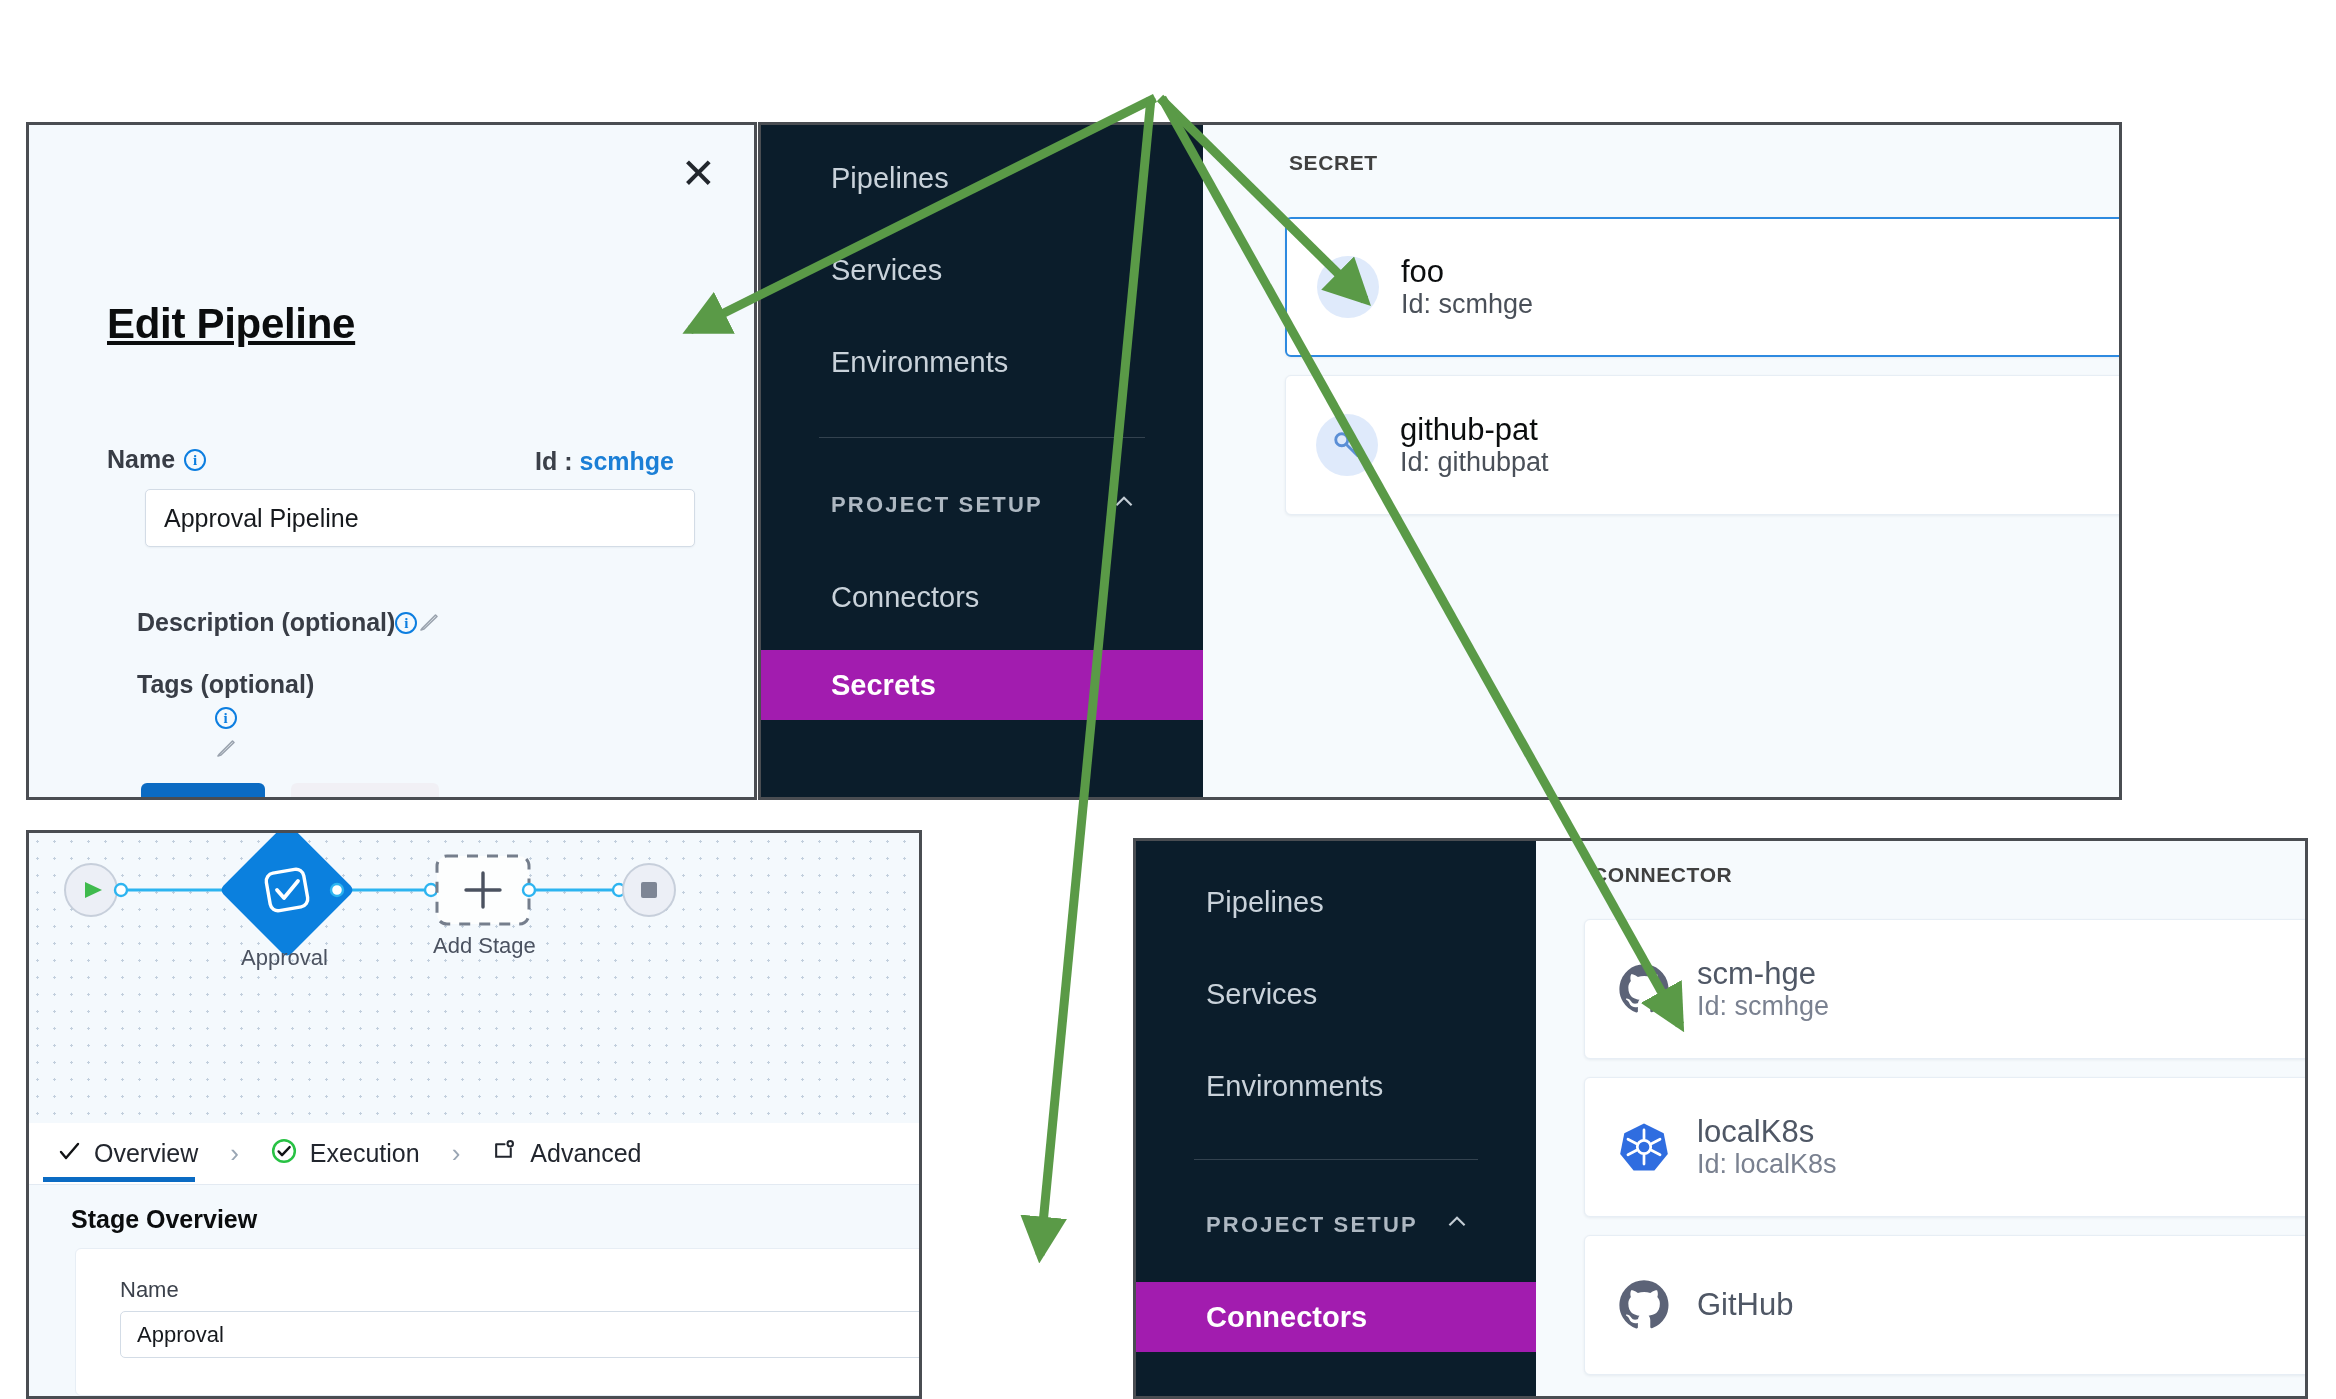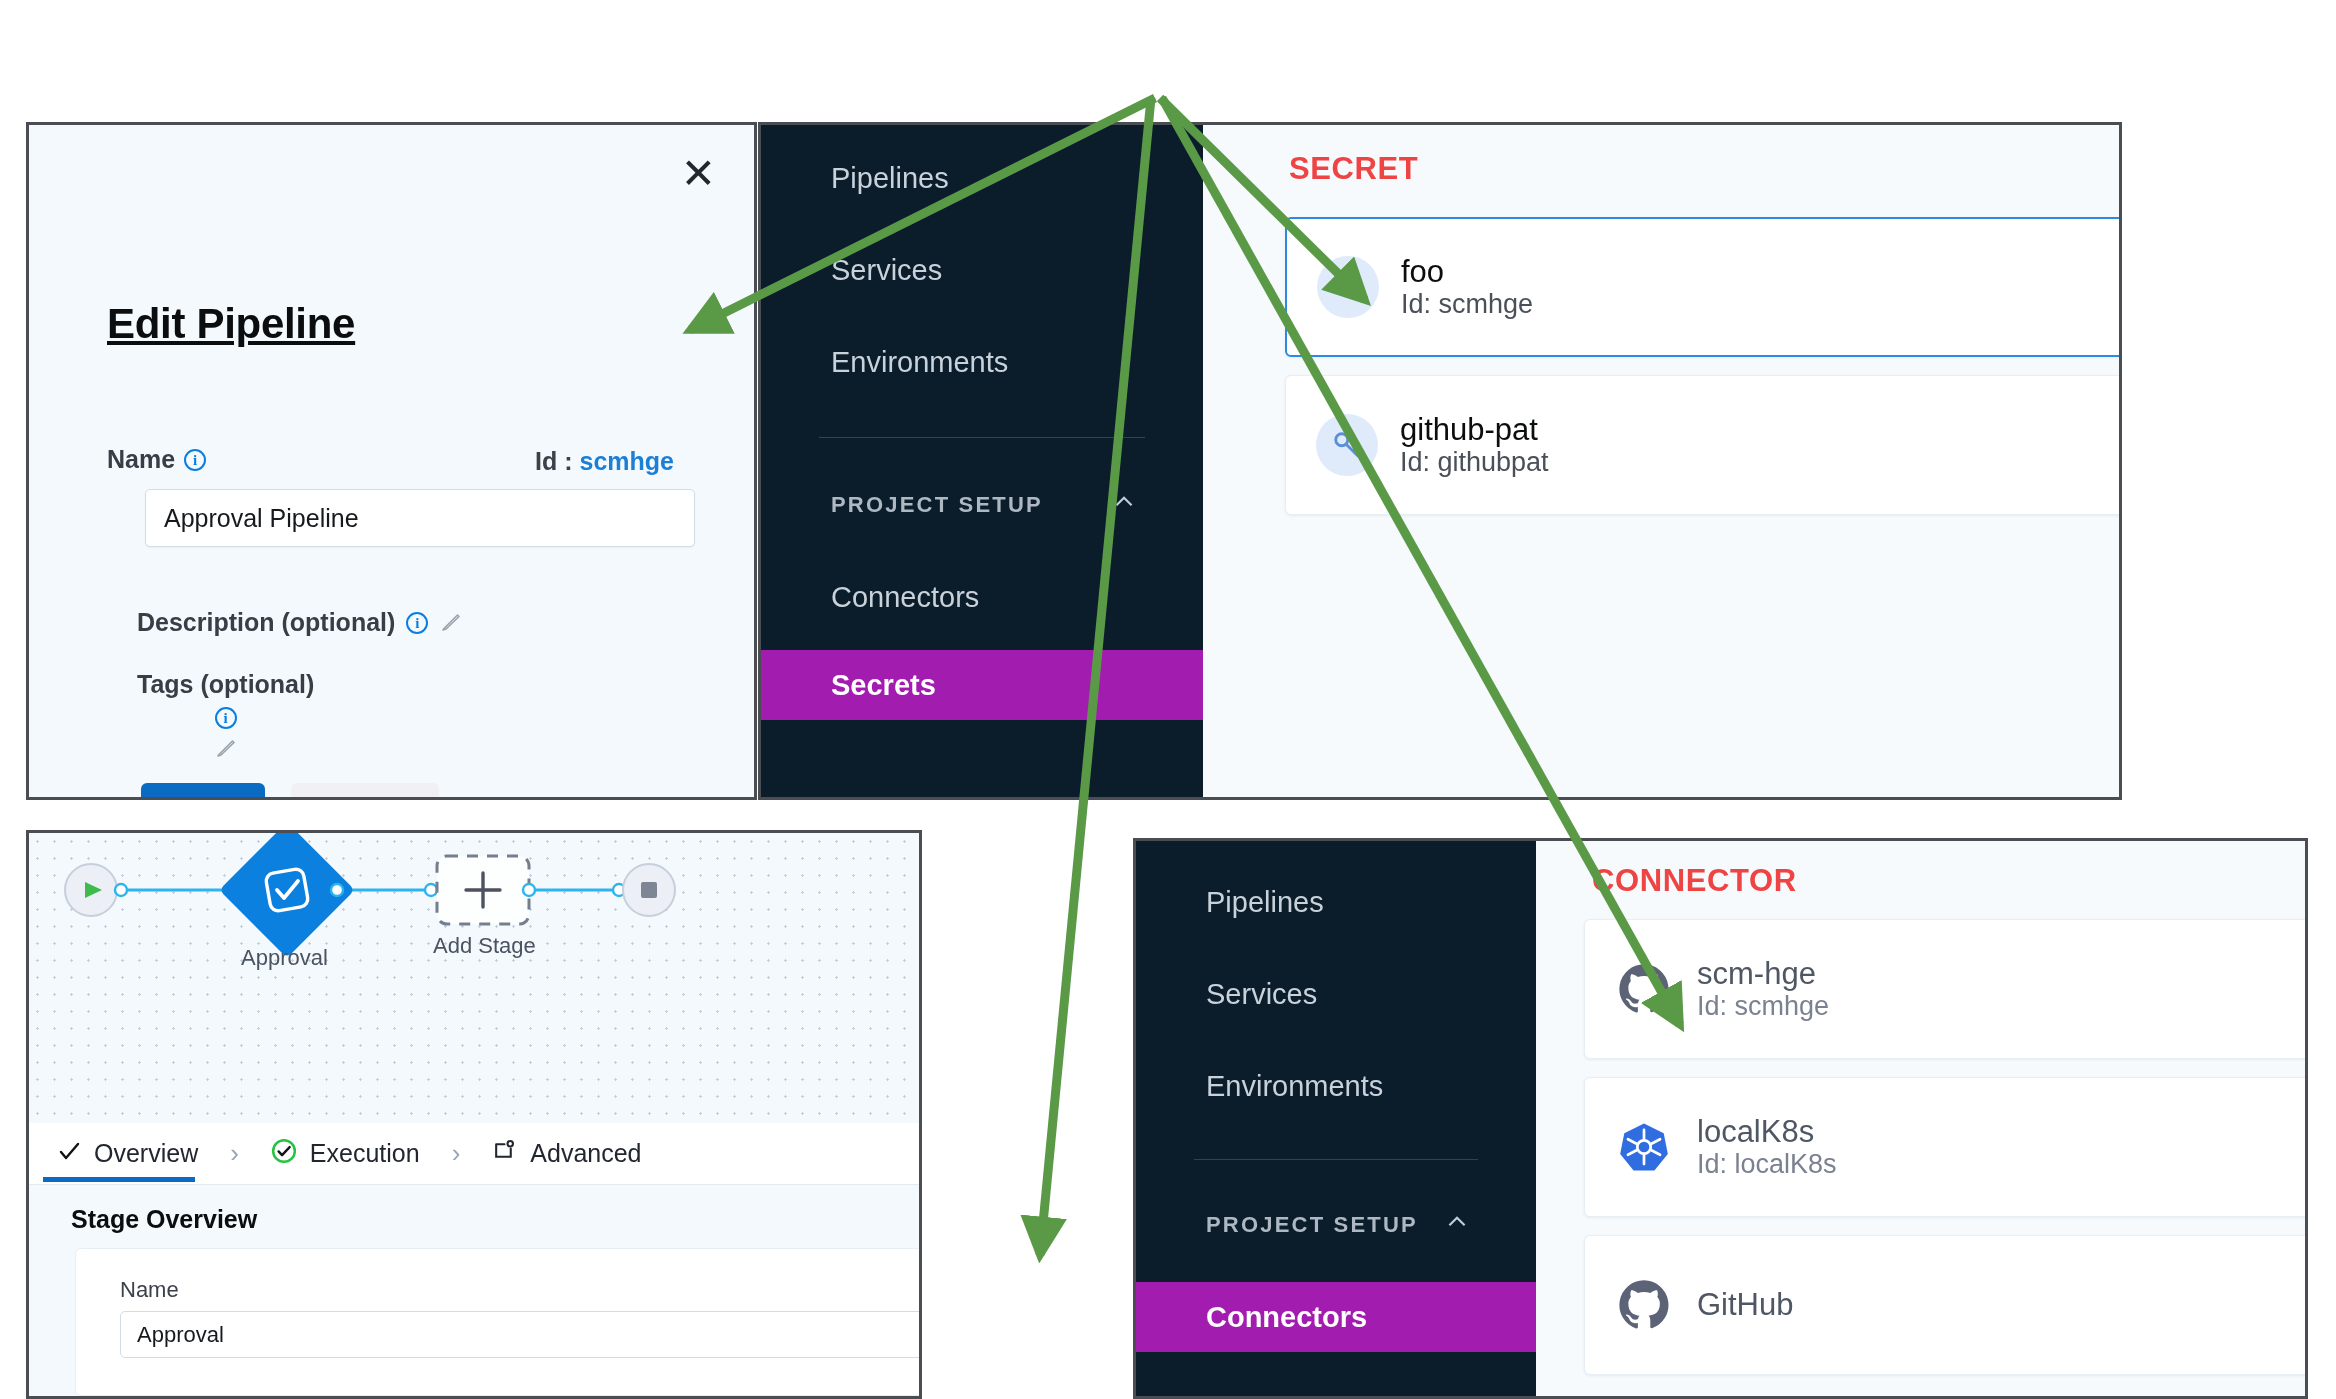--- a/index.html
+++ b/index.html
@@ -46,21 +46,21 @@
   .pencil-ico { display: inline-block; width: 24px; height: 24px; }
   .id-chip { position: absolute; right: 80px; top: 322px; font-size: 25px; color: #3b4049; font-weight: 600; }
   .id-chip b { color: #1b7fd6; font-weight: 600; }
   .name-input {
     position: absolute; left: 116px; top: 364px; width: 550px; height: 58px;
     background: #fff; border: 1.6px solid #d3dce6; border-radius: 5px;
     display: flex; align-items: center; padding-left: 18px;
     font-size: 25px; color: #16191d;
     box-shadow: 0 1px 2px rgba(20,40,70,.05);
   }
-  .row-desc { position: absolute; left: 108px; top: 483px; display: flex; align-items: center; gap: 11px; }
+  .row-desc { position: absolute; left: 108px; top: 483px; display: flex; align-items: center; }
   .row-tags { position: absolute; left: 108px; top: 545px; display: flex; align-items: center; gap: 8px; flex-direction: column; }
   .btn-save {
     position: absolute; left: 112px; top: 658px; width: 124px; height: 62px;
     background: #0b6bc3; color: #fff; border: none; border-radius: 6px;
     font-size: 25px; font-weight: bold; cursor: pointer; font-family: "Liberation Sans", sans-serif;
   }
   .btn-cancel {
     position: absolute; left: 262px; top: 658px; width: 148px; height: 62px;
     background: #f1f0f5; color: #383d46; border: none; border-radius: 6px;
     font-size: 25px; font-weight: bold; cursor: pointer; font-family: "Liberation Sans", sans-serif;
@@ -78,21 +78,21 @@
   .nav-section {
     display: flex; align-items: center; justify-content: space-between;
     color: #aeb8c2; font-size: 22px; font-weight: 600; letter-spacing: 2.2px;
     padding: 0 66px 0 70px; height: 62px; cursor: pointer;
   }
   .chev { font-size: 24px; color: #c3ccd4; }
 
   
   .list-col { position: absolute; top: 0; background: #f6fafd; }
   .list-head {
-    font-size: 31px; font-weight: bold; color: #ef4444; letter-spacing: .6px;
+    font-size: 21px; font-weight: bold; color: #404040; letter-spacing: .6px;
   }
   .ent-card {
     position: relative; background: #ffffff; border: 1px solid #e7eef5;
     border-radius: 6px; display: flex; align-items: center; gap: 22px;
     box-shadow: 0 1px 3px rgba(18,40,70,.07);
   }
   .ent-card.selected { border: 2.2px solid #2e8ae0; }
   .ent-text { display: flex; flex-direction: column; }
   .ent-name { font-size: 31px; color: #0b0d0e; font-weight: 400; line-height: 1.12; }
   .ent-id   { font-size: 27px; color: #4a5059; line-height: 1.12; }

